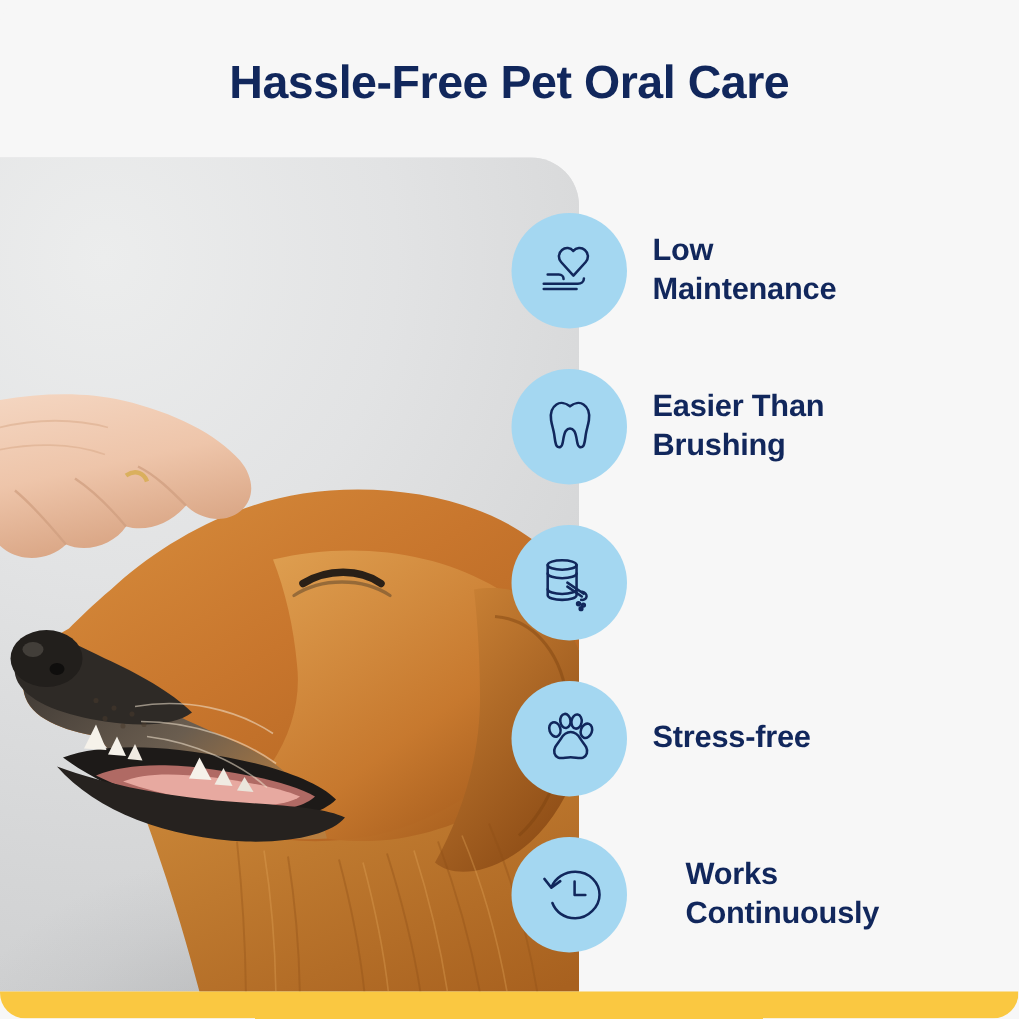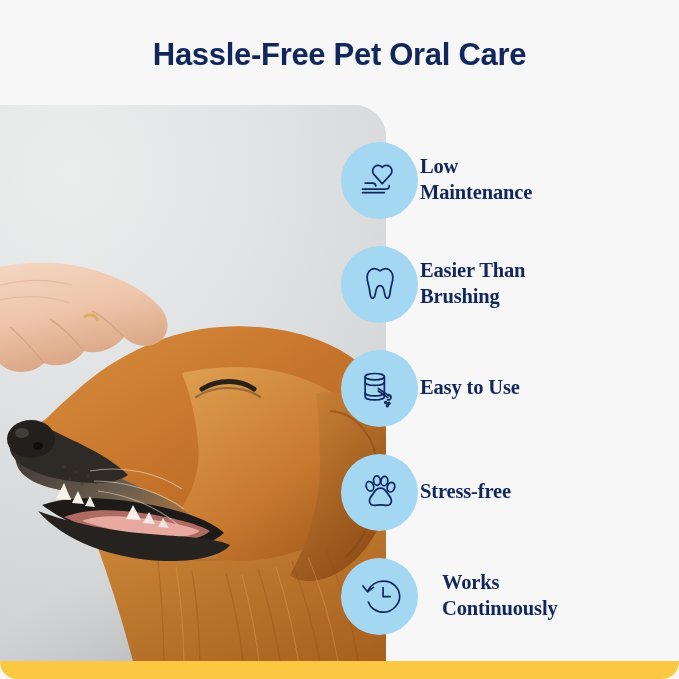--- a/index.html
+++ b/index.html
@@ -119,28 +119,27 @@
   }
   .feature-icon svg * {
     stroke: #11275c;
     fill: none;
     stroke-width: 1.7;
     stroke-linecap: round;
     stroke-linejoin: round;
     vector-effect: non-scaling-stroke;
   }
   .feature-label {
-    margin-left: 2px;
+    margin-left: 17px;
     font-size: 20.5px;
     font-weight: bold;
     color: #11275c;
     line-height: 1.26;
     letter-spacing: -0.15px;
     white-space: pre-line;
-    font-family: Liberation Serif, serif;
   }
 
   
   #accent-bar {
     position: absolute;
     left: 0;
     top: 661px;
     width: 679px;
     height: 18px;
     background: #fac841;
@@ -329,21 +328,20 @@
           <path d="M7 17.5c0 2 4.9 3.6 11 3.6S29 19.5 29 17.5"></path>
           <path d="M7 29.5c0 2 4.9 3.6 11 3.6S29 31.5 29 29.5"></path>
           <path d="M22 24.5 34.5 33"></path>
           <path d="M22 27.5 33 35"></path>
           <path d="M33.2 31.5c2.2.3 3.6 1.9 3.4 3.6-.2 1.7-2 2.8-4.1 2.5"></path>
           <circle cx="30.5" cy="40.5" r="1.1"></circle>
           <circle cx="34.2" cy="41.6" r="1.1"></circle>
           <circle cx="32.4" cy="44.3" r="1"></circle>
         </svg>
       </span>
-      <span class="feature-label">Easy to Use</span>
     </div>
 
     <div class="feature" style="top:320px;">
       <span class="feature-icon">
         <svg viewBox="0 0 48 48">
           <ellipse cx="12.5" cy="17.5" rx="4.2" ry="5.6" transform="rotate(-18 12.5 17.5)"></ellipse>
           <ellipse cx="20.5" cy="11" rx="3.9" ry="5.4" transform="rotate(-7 20.5 11)"></ellipse>
           <ellipse cx="29" cy="11.5" rx="3.9" ry="5.4" transform="rotate(9 29 11.5)"></ellipse>
           <ellipse cx="36.5" cy="18.5" rx="4.2" ry="5.6" transform="rotate(20 36.5 18.5)"></ellipse>
           <path d="M24.5 19.5c3.5 0 6 2.6 7.6 5.3 1.3 2.2 3.1 4 4.2 6.2 1.6 3.2.6 6.6-2.3 7.9-2.6 1.2-5.6-.3-9.5-.3s-6.9 1.5-9.5.3c-2.9-1.3-3.9-4.7-2.3-7.9 1.1-2.2 2.9-4 4.2-6.2 1.6-2.7 4.1-5.3 7.6-5.3z"></path>

